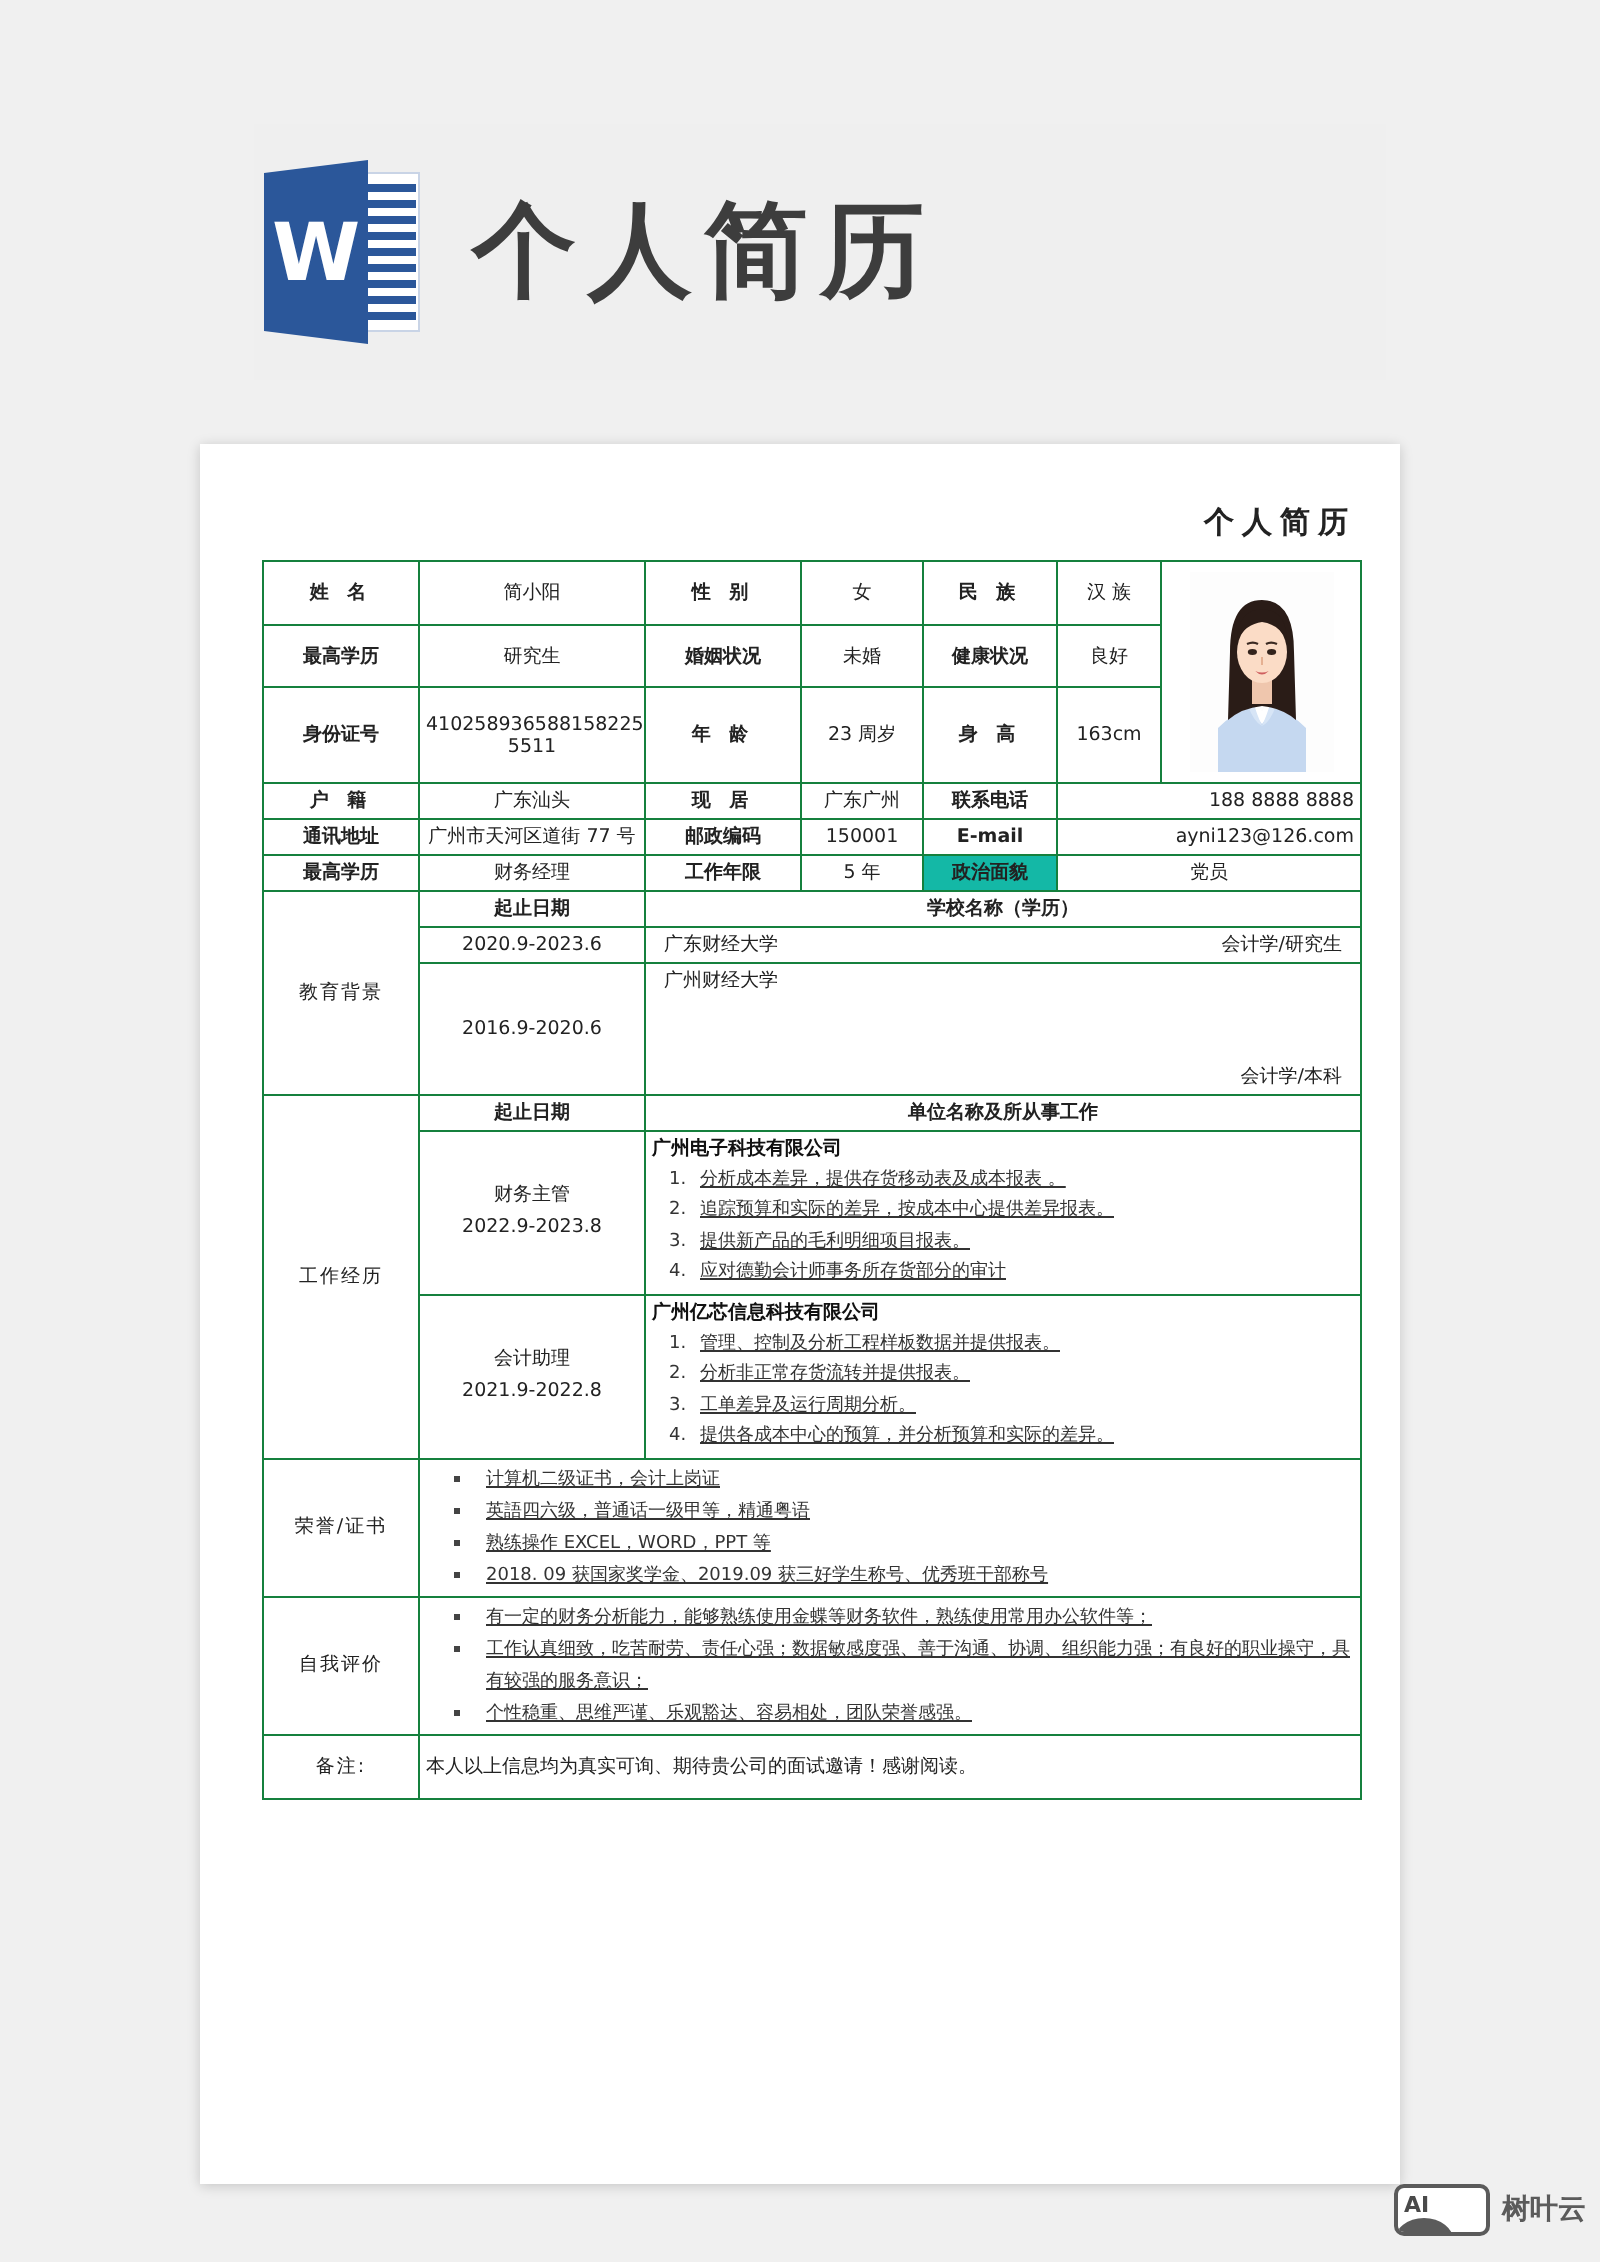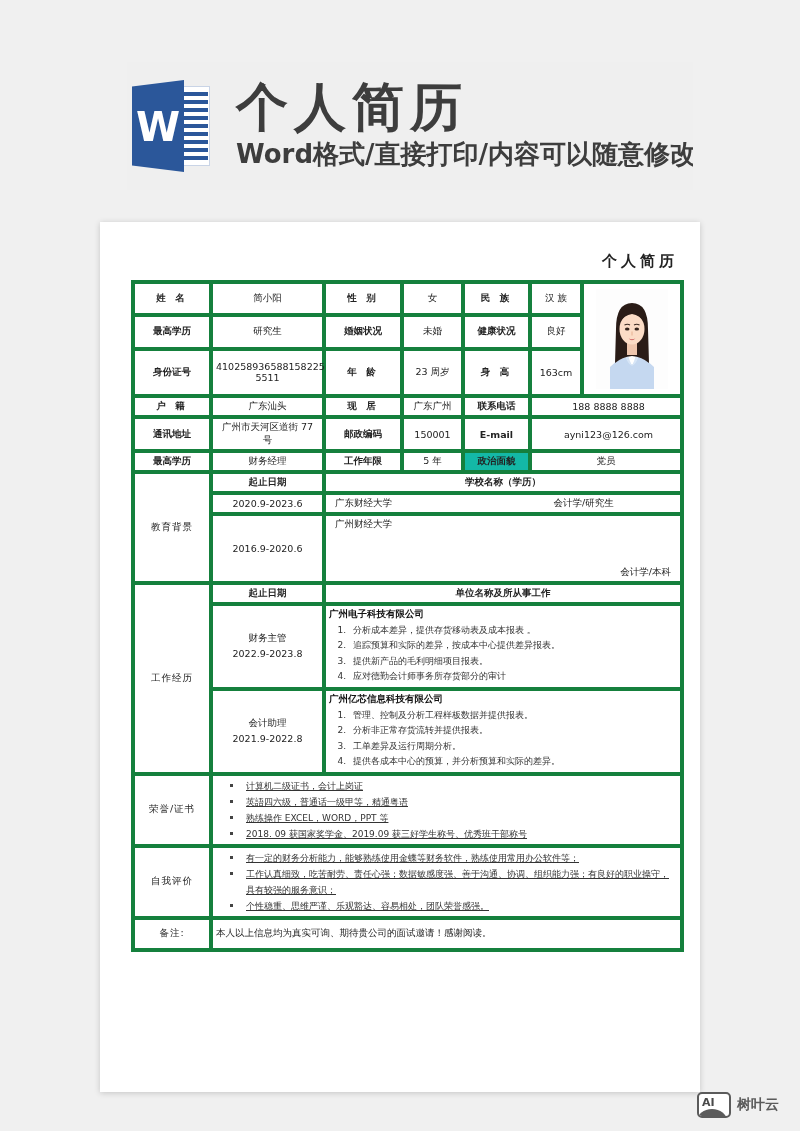--- a/index.html
+++ b/index.html
@@ -64,32 +64,32 @@
     letter-spacing:4px;
   }
 
   table.resume{
     position:absolute; left:31px; top:58px;
     width:549px;
     border-collapse:collapse;
     table-layout:fixed;
   }
   table.resume td{
-    border:4px solid #15803d;
+    border:1px solid #15803d;
     font-size:9.5px; color:#222;
     padding:2px 3px;
     vertical-align:middle;
   }
   .lbl{
     font-weight:bold; text-align:center; font-size:10px;
     letter-spacing:3px; color:#111;
   }
   .lbl.nospace{ letter-spacing:0px; }
   .val{ text-align:center; color:#555; font-size:9px; }
-  .val.left{ text-align:center; padding-left:8px; }
+  .val.left{ text-align:right; padding-left:8px; }
   .shaded{ background:#14b8a6; }
   .photo-cell{ padding:0; text-align:center; background:#fff; }
 
   
   .photo{
     width:72px; height:100px; margin:3px auto; position:relative;
     background:#fdfdfd; overflow:hidden;
   }
 
   
@@ -99,41 +99,41 @@
   .sec-lbl{
     font-weight:normal; font-size:10px; text-align:center; color:#111;
     letter-spacing:1px;
   }
 
   .job-role{ text-align:center; color:#444; font-size:9px; line-height:1.7; }
   .job-body{ padding:5px 6px 6px 8px; }
   .job-company{ font-weight:bold; color:#111; font-size:9.5px; margin-bottom:2px; }
   ol.duties{ margin:0; padding-left:20px; }
   ol.duties li{
-    color:#333; font-size:9px; line-height:1.72; padding-left:4px;
+    color:#333; font-size:9px; line-height:1.72; padding-left:4px;text-decoration:underline;
   }
   ul.sqr{ margin:0; padding:0; list-style:none; }
   ul.sqr li{
     position:relative; padding-left:30px;
     color:#333; font-size:9px; line-height:1.78;text-decoration:underline;
   }
   ul.sqr li:before{
     content:""; position:absolute; left:14px; top:6px;
     width:3px; height:3px; background:#444;
   }
   .cell-pad{ padding:5px 6px; }
   .remark{ color:#333; font-size:9px; padding-left:8px; }
 
   
   .watermark{
     position:absolute; left:697px; top:1092px;
     display:flex; align-items:center; gap:6px;
   }
   .wm-icon{
-    width:34px; height:26px; border:2px solid #5b5b5b; border-radius:5px;
+    width:48px; height:26px; border:2px solid #5b5b5b; border-radius:5px;
     position:relative; background:#fff; overflow:hidden;
   }
   .wm-icon .ai{
     position:absolute; left:3px; top:2px;
     font-size:11px; font-weight:bold; color:#4a4a4a;
     font-family:"DejaVu Sans",sans-serif;
   }
   .wm-icon .hill{
     position:absolute; left:-2px; bottom:-5px; width:30px; height:12px;
     background:#5b5b5b; border-radius:50% 50% 0 0 / 100% 100% 0 0;
@@ -155,21 +155,20 @@
       <div class="ln" style="top:53px"></div>
         <div class="ln" style="top:61px"></div>
       <div class="ln" style="top:69px"></div>
     </div>
     <div class="badge">
       <span>W</span>
     </div>
   </div>
   <div class="banner-text">
     <div class="banner-title">个人简历</div>
-    <div class="banner-sub">Word格式/直接打印/内容可以随意修改</div>
   </div>
 </div>
 
 <div class="paper">
   <div class="doc-title">个人简历</div>
 
   <table class="resume">
     <colgroup>
       <col style="width:78px">
         <col style="width:113px">
@@ -269,21 +268,21 @@
       <tr>
         <td class="sec-lbl" rowspan="3">教育背景</td>
         <td class="subhead">起止日期</td>
         <td class="subhead" colspan="5">学校名称（学历）</td>
       </tr>
       <tr>
         <td class="val">2020.9-2023.6</td>
         <td class="val" colspan="5">
           <div style="display:flex;padding:0 6px;">
             <span style="flex:0 0 48%;text-align:left;">广东财经大学</span>
-            <span style="flex:1;text-align:center;">会计学/研究生</span>
+            <span style="flex:1;text-align:right;">会计学/研究生</span>
           </div>
         </td>
       </tr>
       <tr>
         <td class="val">2016.9-2020.6</td>
         <td class="val" colspan="5">
           <div style="display:flex;padding:0 6px;gap:10px;">
             <span style="flex:0 0 48%;text-align:left;">广州财经大学</span>
             <span style="flex:1;text-align:right;margin-top:48px;">会计学/本科</span>
           </div>

